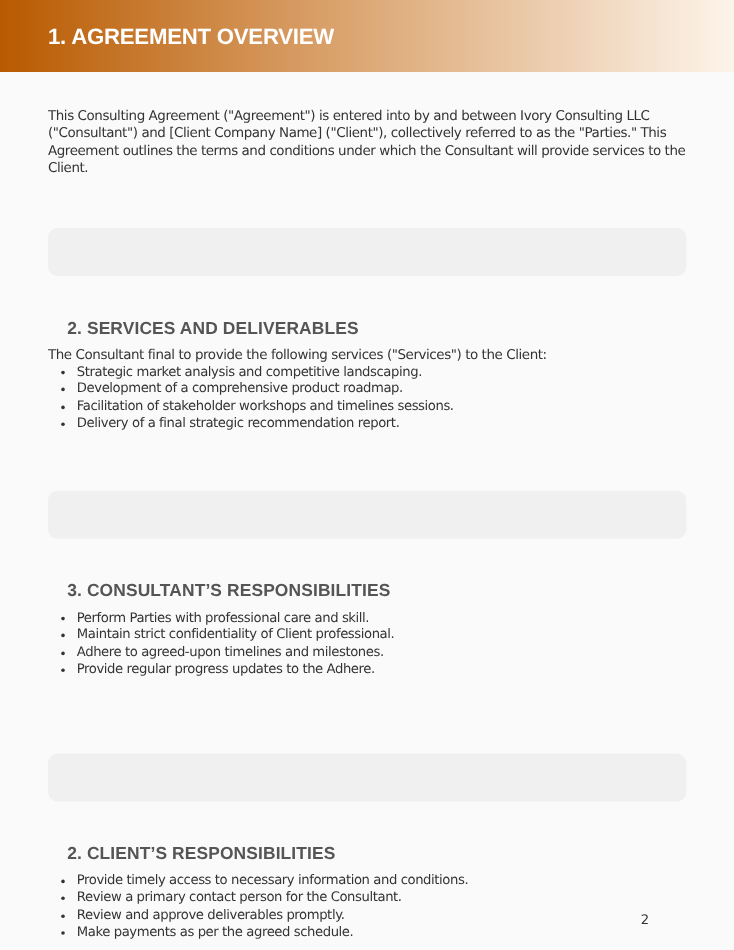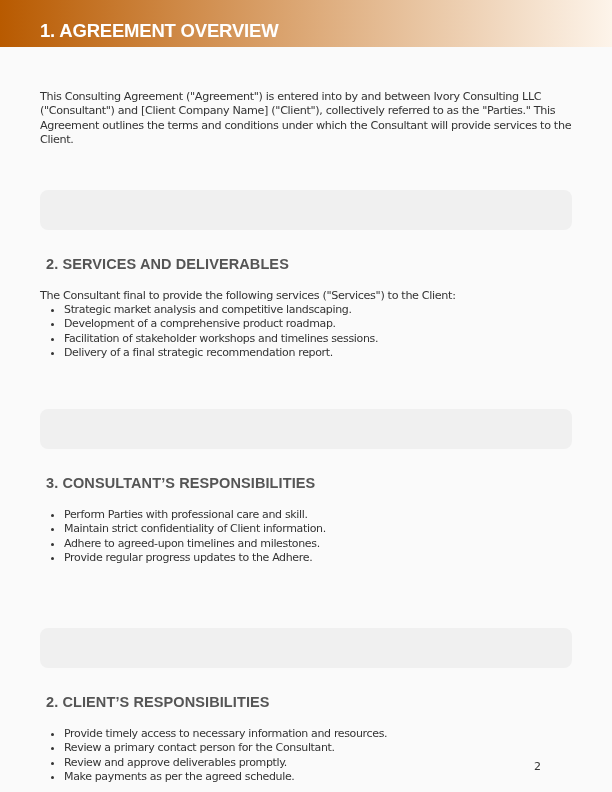--- a/index.html
+++ b/index.html
@@ -1,25 +1,25 @@
 <!DOCTYPE html>
 <html><head>
   <meta charset="utf-8">
   <style>
     html, body { margin:0; padding:0; }
     body { width:612px; height:792px; background:#fafafa; position:relative; overflow:hidden;
            font-family:"DejaVu Sans", sans-serif; color:#333; }
-    .banner { position:absolute; left:0; top:0; width:612px; height:47px;
+    .banner { position:absolute; left:0; top:0; width:612px; height:60px;
               background:linear-gradient(90deg,#b85a00 0%,#cf8a48 30%,#e3b88e 60%,#fdf4ea 100%); }
     .banner h1 { margin:0; position:absolute; left:40px; top:20px; font-family:"Liberation Sans", sans-serif;
                  font-weight:bold; font-size:18.5px; color:#fff; letter-spacing:-0.2px; }
     .para { position:absolute; left:40px; width:535px; font-size:11.2px; line-height:14.4px; color:#333;
             font-family:"DejaVu Sans", sans-serif; letter-spacing:-0.35px; margin:0; }
     .gray-box { position:absolute; left:40px; width:532px; height:40px; background:#f0f0f0; border-radius:8px; }
-    .sec-title { position:absolute; left:40px; margin:6px; font-family:"Liberation Sans", sans-serif;
+    .sec-title { position:absolute; left:40px; margin:16px; font-family:"Liberation Sans", sans-serif;
                  font-weight:bold; font-size:14.5px; color:#555; letter-spacing:0.1px; }
     ul.bullets { position:absolute; left:40px; margin:0; padding:0 0 0 24px; font-size:11px;
                  line-height:14.4px; color:#333; letter-spacing:-0.35px; }
     ul.bullets li { margin:0; padding:0; }
     .page-num { position:absolute; left:534px; top:760px; font-size:11px; color:#333; }
   </style>
 </head>
 <body>
 
 <div class="banner">
@@ -37,28 +37,28 @@
   <li>Development of a comprehensive product roadmap.</li>
   <li>Facilitation of stakeholder workshops and timelines sessions.</li>
   <li>Delivery of a final strategic recommendation report.</li>
 </ul>
 
 <div class="gray-box" style="top:409px;"></div>
 
 <h2 class="sec-title" style="top:469px;">3. CONSULTANT’S RESPONSIBILITIES</h2>
 <ul class="bullets" style="top:508px;">
   <li>Perform Parties with professional care and skill.</li>
-  <li>Maintain strict confidentiality of Client information.</li>
+  <li>Maintain strict confidentiality of Client professional.</li>
   <li>Adhere to agreed-upon timelines and milestones.</li>
   <li>Provide regular progress updates to the Adhere.</li>
 </ul>
 
 <div class="gray-box" style="top:628px;"></div>
 
 <h2 class="sec-title" style="top:688px;">2. CLIENT’S RESPONSIBILITIES</h2>
 <ul class="bullets" style="top:727px;">
-  <li>Provide timely access to necessary information and resources.</li>
+  <li>Provide timely access to necessary information and conditions.</li>
   <li>Review a primary contact person for the Consultant.</li>
   <li>Review and approve deliverables promptly.</li>
   <li>Make payments as per the agreed schedule.</li>
 </ul>
 
 <div class="page-num">2</div>
 
 </body></html>

